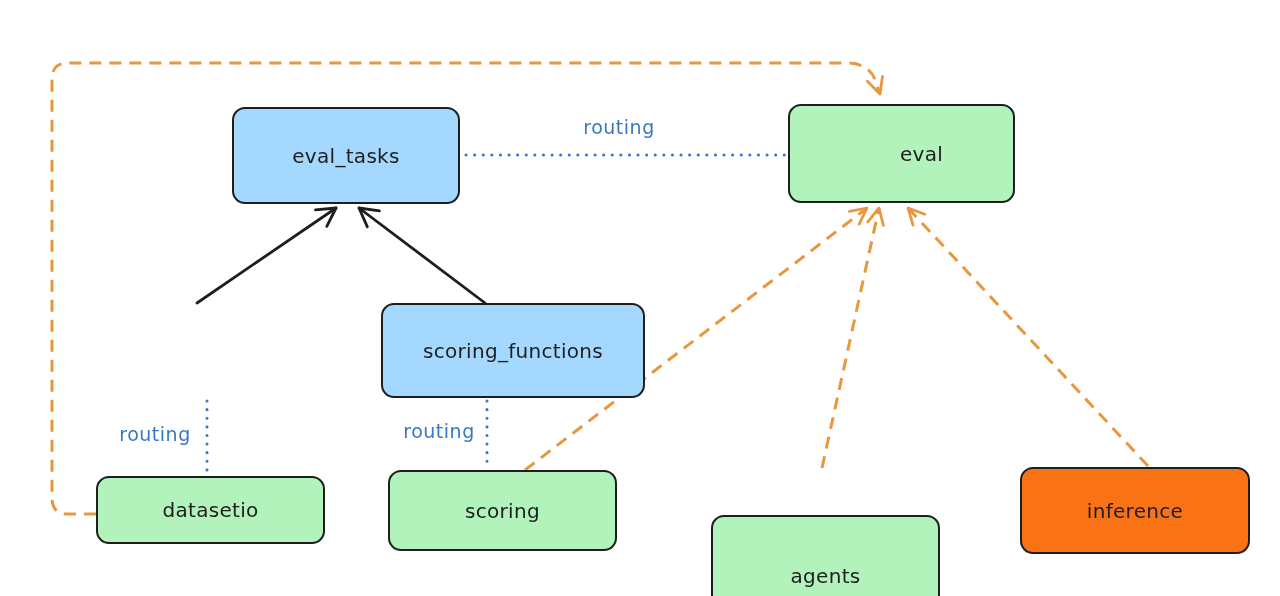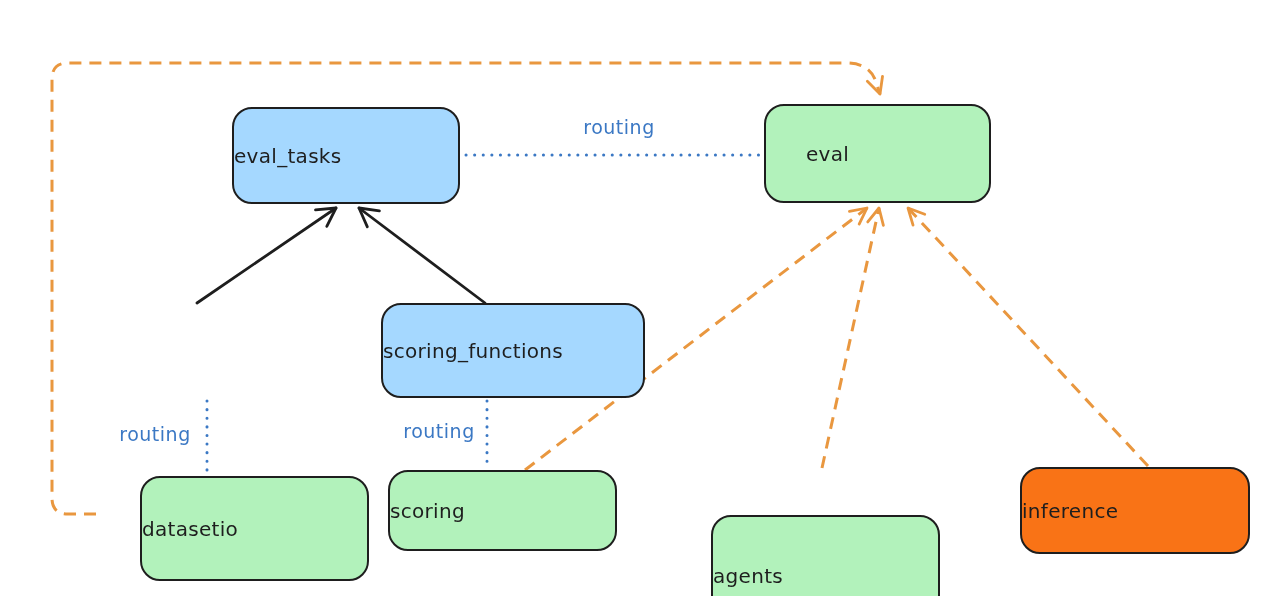--- a/index.html
+++ b/index.html
@@ -13,22 +13,23 @@
   }
   svg.edges-layer {
     position: absolute;
     left: 0; top: 0;
     width: 1280px; height: 596px;
   }
   .node {
     position: absolute;
     display: flex;
     align-items: center;
+    justify-content: center;
     border: 2.5px solid #1e1e1e;
-    border-radius: 20px;
+    border-radius: 13px;
     font-size: 20px;
     color: #1e1e1e;
     letter-spacing: 0.3px;
     box-sizing: border-box;
     white-space: nowrap;
   }
   .edge-label {
     position: absolute;
     font-size: 19px;
     font-weight: 400;
@@ -62,30 +63,30 @@
     <path d="M 96 514 L 68 514 Q 52 514 52 498 L 52 79 Q 52 63 68 63 L 846 63 Q 870 63 876 82 L 880 94" fill="none" stroke-width="3" stroke-dasharray="12 8" marker-end="url(#arrow-orange)" stroke="#e9973f"></path>
     <line x1="525" y1="470" x2="867" y2="208" fill="none" stroke-width="3" stroke-dasharray="12 8" marker-end="url(#arrow-orange)" stroke="#e9973f"></line>
     <line x1="822" y1="468" x2="879" y2="208" fill="none" stroke-width="3" stroke-dasharray="12 8" marker-end="url(#arrow-orange)" stroke="#e9973f"></line>
     <line x1="1148" y1="466" x2="908" y2="208" fill="none" stroke-width="3" stroke-dasharray="12 8" marker-end="url(#arrow-orange)" stroke="#e9973f"></line>
   </svg>
 
   <div class="node" style="left: 232px; top: 107px; width: 228px; height: 97px; background-color: rgb(165, 216, 255);">
     <span>eval_tasks</span>
   </div>
 
-  <div class="node" style="left: 764px; top: 104px; width: 227px; height: 99px; background-color: rgb(178, 242, 187); padding-left: 40px;">
+  <div class="node" style="left: 788px; top: 104px; width: 227px; height: 99px; background-color: rgb(178, 242, 187); padding-left: 40px;">
     <span>eval</span>
   </div>
 
 
   <div class="node" style="left: 381px; top: 303px; width: 264px; height: 95px; background-color: rgb(165, 216, 255);">
     <span>scoring_functions</span>
   </div>
 
-  <div class="node" style="left: 96px; top: 476px; width: 229px; height: 105px; background-color: rgb(178, 242, 187); margin-left: 44px;">
+  <div class="node" style="left: 96px; top: 476px; width: 229px; height: 68px; background-color: rgb(178, 242, 187);">
     <span>datasetio</span>
   </div>
 
   <div class="node" style="left: 388px; top: 470px; width: 229px; height: 81px; background-color: rgb(178, 242, 187);">
     <span>scoring</span>
   </div>
 
   <div class="node" style="left: 711px; top: 470px; width: 229px; height: 122px; background-color: rgb(178, 242, 187); margin-top: 45px;">
     <span>agents</span>
   </div>

